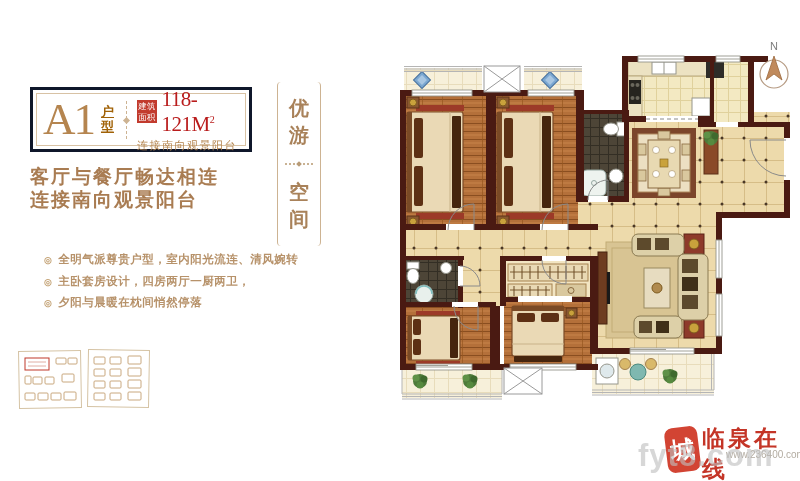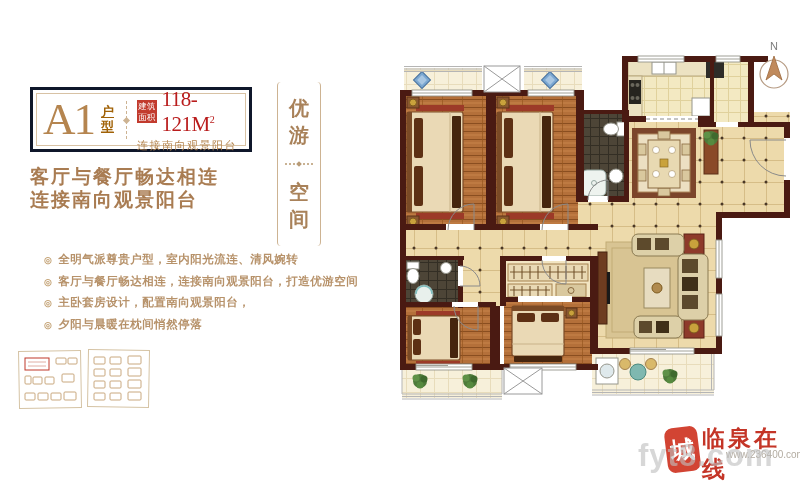--- a/index.html
+++ b/index.html
@@ -81,22 +81,21 @@
     </div>
   </div>
 
   <div class="slogan">
     <div>客厅与餐厅畅达相连</div>
     <div>连接南向观景阳台</div>
   </div>
 
   <ul class="features">
     <li><span class="b-icon">◎</span><span>全明气派尊贵户型，室内阳光流连、清风婉转</span></li>
-    <li><span class="b-icon">◎</span><span>客厅与餐厅畅达相连，连接南向观景阳台，打造优游空间</span></li>
-    <li><span class="b-icon">◎</span><span>主卧套房设计，配置南向观景阳台，</span></li>
+    <li><span class="b-icon">◎</span><span>主卧套房设计，四房两厅一厨两卫，</span></li>
     <li><span class="b-icon">◎</span><span>夕阳与晨暖在枕间悄然停落</span></li>
   </ul>
 
   <div class="keyplans">
     <svg width="65" height="62" viewBox="0 0 65 62">
       <rect x="1" y="2" width="62" height="57" fill="#fff" stroke="#d5c3a4" transform="rotate(-1 32 30)"></rect>
       <rect x="7" y="9" width="24" height="12" fill="none" stroke="#c0392b" stroke-width="1"></rect>
       <path d="M10 13 H28 M10 17 H28" stroke="#d89a8e" stroke-width=".8"></path>
       <g fill="none" stroke="#c9a87e" stroke-width="1">
         <rect x="38" y="9" width="10" height="6" rx="1"></rect>

